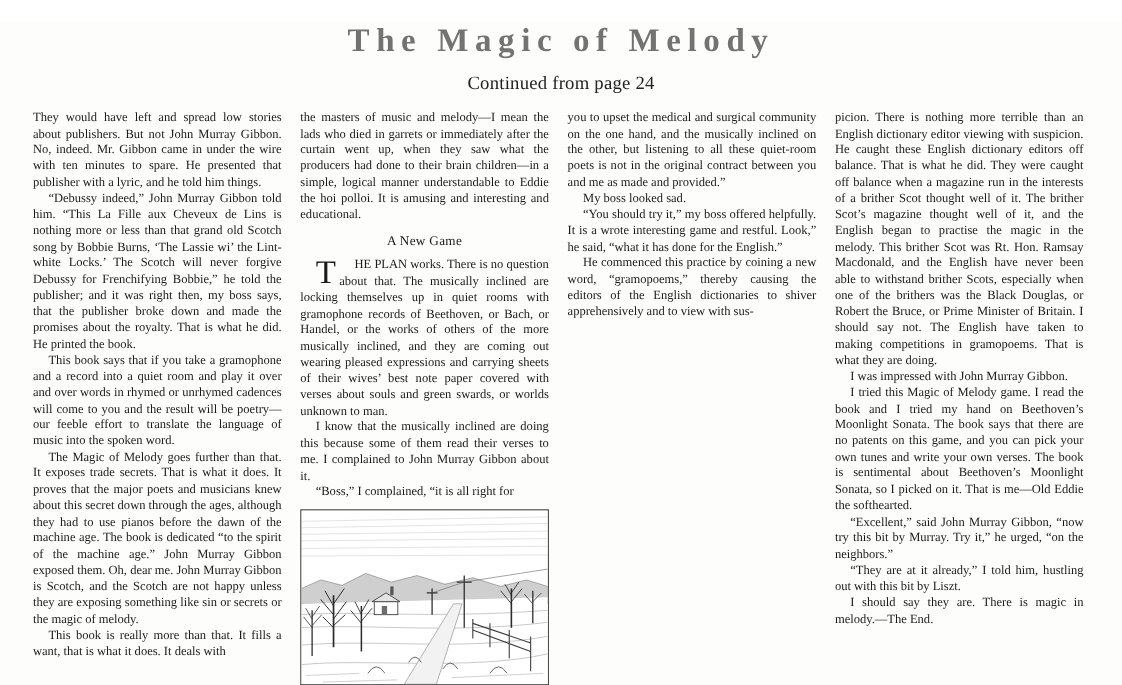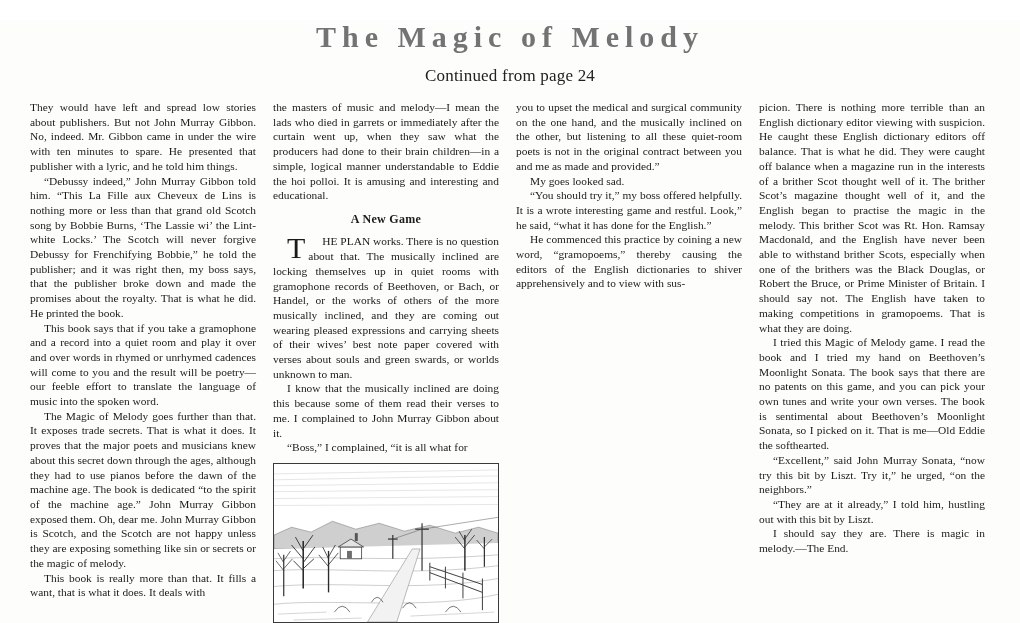--- a/index.html
+++ b/index.html
@@ -56,21 +56,21 @@
   }
   .col p {
     margin: 0;
     text-indent: 14px;
   }
   .col p.noindent {
     text-indent: 0;
   }
   .subhead {
     text-align: center;
-    font-weight: bold;
+    font-weight: normal;
     font-size: 12px;
     margin: 9px 0 7px 0;
     text-indent: 0;
     letter-spacing: 0.3px;
   }
   .dropcap-para {
     text-indent: 0;
     position: relative;
   }
   .dropcap {
@@ -117,21 +117,21 @@
     </div>
 
     <div class="col">
       <p class="noindent">the masters of music and melody—I mean the lads who died in garrets or immediately after the curtain went up, when they saw what the producers had done to their brain children—in a simple, logical manner understandable to Eddie the hoi polloi. It is amusing and interesting and educational.</p>
 
       <div class="subhead">A New Game</div>
 
       <p class="dropcap-para"><span class="dropcap">T</span><span>HE PLAN works. There is no question about that. The musically inclined are locking themselves up in quiet rooms with gramophone records of Beethoven, or Bach, or Handel, or the works of others of the more musically inclined, and they are coming out wearing pleased expressions and carrying sheets of their wives’ best note paper covered with verses about souls and green swards, or worlds unknown to man.</span></p>
 
       <p>I know that the musically inclined are doing this because some of them read their verses to me. I complained to John Murray Gibbon about it.</p>
-      <p>“Boss,” I complained, “it is all what for</p>
+      <p>“Boss,” I complained, “it is all right for</p>
 
       <div class="illus-wrap">
         <div class="illus">
           <svg viewBox="0 0 230 160" preserveAspectRatio="none">
             <rect x="0" y="0" width="230" height="160" fill="#ffffff"></rect>
 
             <g stroke="#8a8a8a" stroke-width="0.4" opacity="0.55">
               <line x1="0" y1="10" x2="230" y2="6"></line>
               <line x1="0" y1="16" x2="230" y2="12"></line>
               <line x1="0" y1="22" x2="230" y2="19"></line>
@@ -208,27 +208,28 @@
               <line x1="140" y1="154" x2="226" y2="150"></line>
               <line x1="20" y1="158" x2="90" y2="156"></line>
             </g>
           </svg>
         </div>
       </div>
     </div>
 
     <div class="col">
       <p class="noindent">you to upset the medical and surgical community on the one hand, and the musically inclined on the other, but listening to all these quiet-room poets is not in the original contract between you and me as made and provided.”</p>
-      <p>My goes looked sad.</p>
+      <p>My boss looked sad.</p>
       <p>“You should try it,” my boss offered helpfully. It is a wrote interesting game and restful. Look,” he said, “what it has done for the English.”</p>
       <p>He commenced this practice by coining a new word, “gramopoems,” thereby causing the editors of the English dictionaries to shiver apprehensively and to view with sus-</p>
     </div>
 
     <div class="col">
       <p class="noindent">picion. There is nothing more terrible than an English dictionary editor viewing with suspicion. He caught these English dictionary editors off balance. That is what he did. They were caught off balance when a magazine run in the interests of a brither Scot thought well of it. The brither Scot’s magazine thought well of it, and the English began to practise the magic in the melody. This brither Scot was Rt. Hon. Ramsay Macdonald, and the English have never been able to withstand brither Scots, especially when one of the brithers was the Black Douglas, or Robert the Bruce, or Prime Minister of Britain. I should say not. The English have taken to making competitions in gramopoems. That is what they are doing.</p>
+      <p>I was impressed with John Murray Gibbon.</p>
       <p>I tried this Magic of Melody game. I read the book and I tried my hand on Beethoven’s Moonlight Sonata. The book says that there are no patents on this game, and you can pick your own tunes and write your own verses. The book is sentimental about Beethoven’s Moonlight Sonata, so I picked on it. That is me—Old Eddie the softhearted.</p>
-      <p>“Excellent,” said John Murray Sonata, “now try this bit by Liszt. Try it,” he urged, “on the neighbors.”</p>
+      <p>“Excellent,” said John Murray Gibbon, “now try this bit by Murray. Try it,” he urged, “on the neighbors.”</p>
       <p>“They are at it already,” I told him, hustling out with this bit by Liszt.</p>
       <p class="endnote">I should say they are. There is magic in melody.—The End.</p>
     </div>
 
   </div>
 </div>
 
 </body></html>

